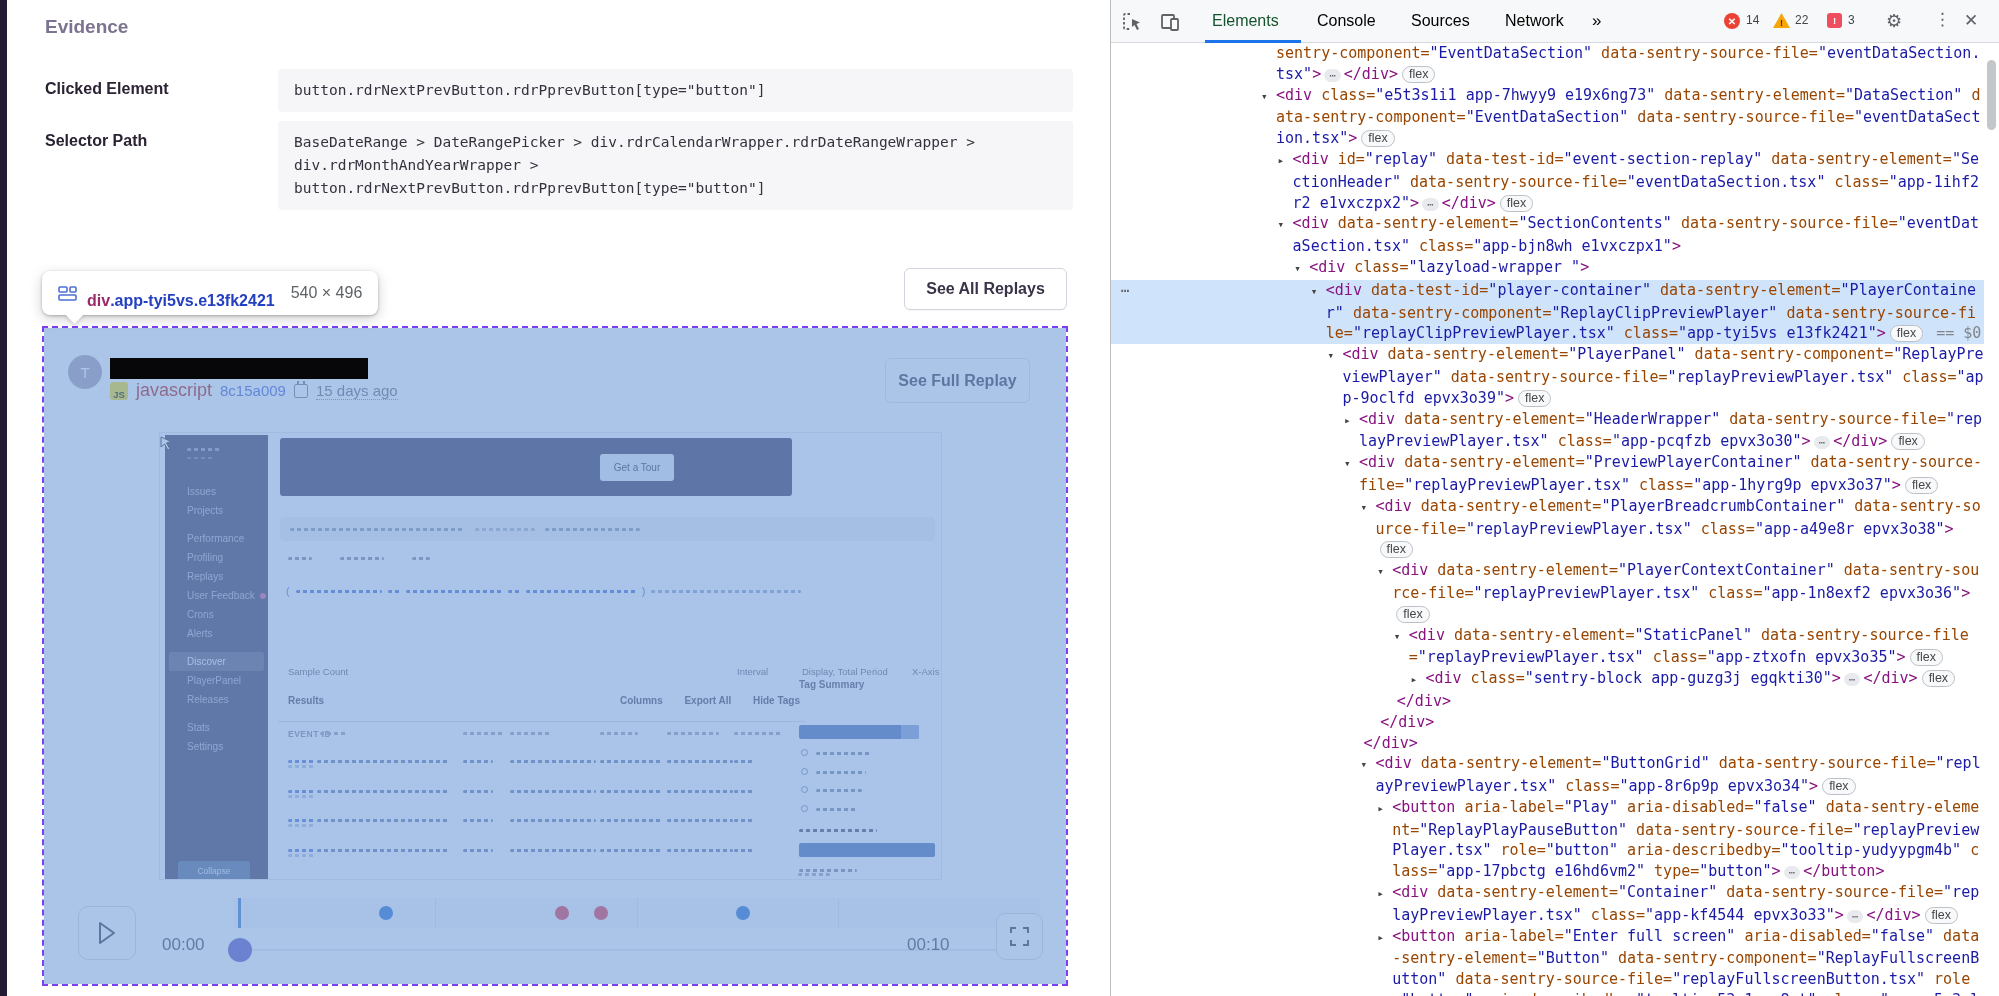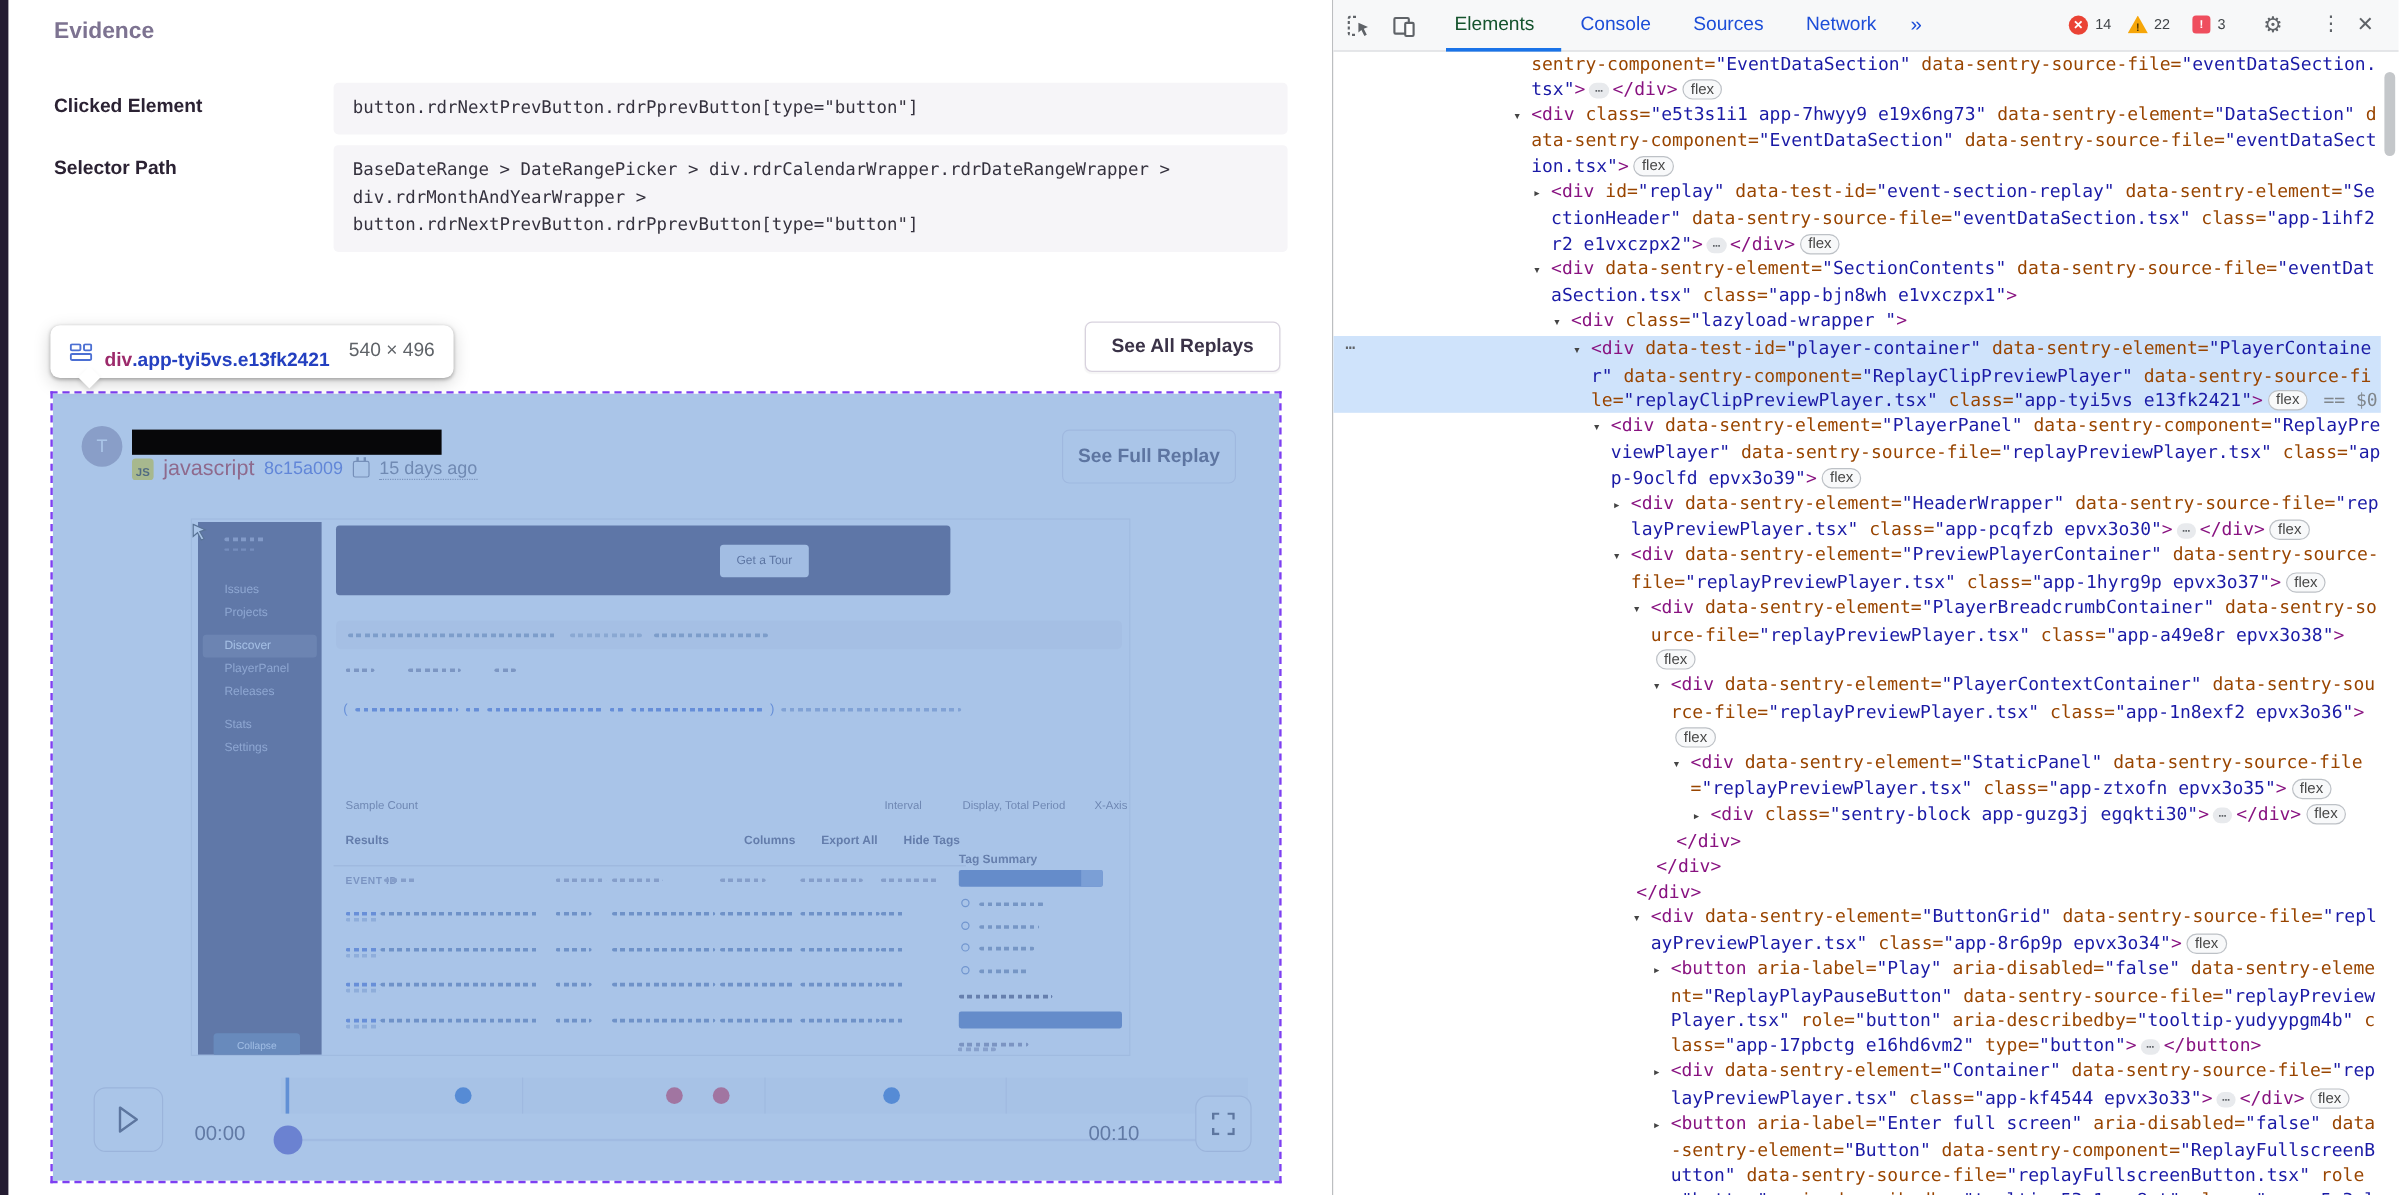--- a/index.html
+++ b/index.html
@@ -70,21 +70,21 @@
   .pv-search { position:absolute; left:120px; top:84px; width:655px; height:24px; background:#f3f1f6; border-radius:4px;
     display:flex; align-items:center; gap:10px; padding-left:10px; }
   .pv-chips { position:absolute; left:128px; top:124px; display:flex; gap:28px; }
   .pv-query { position:absolute; left:126px; top:152px; display:flex; align-items:center; gap:6px;
     font-size:11px; color:#5577d8; }
   .pv-label { position:absolute; font-size:9.5px; color:#6a657c; }
   .pv-link { font-size:10px; font-weight:700; color:#4f4a66; }
   .pv-results-links { position:absolute; left:460px; top:262px; width:180px; display:flex; justify-content:space-between; }
   .pv-tablehead { position:absolute; left:128px; top:296px; font-size:8.5px; letter-spacing:.5px; color:#8a86a0; font-weight:700; }
   .pv-tableline { position:absolute; left:118px; top:288px; width:527px; height:1px; background:#dcdae3; }
-  .tag-title { position:absolute; left:639px; top:278px; font-size:10px; font-weight:700; color:#55506b; }
+  .tag-title { position:absolute; left:639px; top:246px; font-size:10px; font-weight:700; color:#55506b; }
   .tag-bar { position:absolute; left:639px; height:14px; background:#5470b5; border-radius:2px; }
   .tag-bar .cap { position:absolute; right:0; top:0; height:100%; width:18px; background:#8aa0d2; border-radius:0 2px 2px 0; }
   .collapse-btn { position:absolute; left:18px; top:428px; width:72px; height:19px; background:#5a6c92; border-radius:3px;
     color:#e2e7f2; font-size:8.5px; display:flex; align-items:center; justify-content:center; }
   .dash { display:inline-block; height:3px; border-radius:2px;
     background:repeating-linear-gradient(90deg, var(--c,#7a8fc4) 0 4px, transparent 4px 7px); }
   .pv-cursor { position:absolute; left:0px; top:3px; z-index:2; }
 
   
   .play-btn { position:absolute; left:34px; top:578px; width:58px; height:54px; border:1px solid #d9d5df;
@@ -101,21 +101,21 @@
     border-radius:10px; background:#fff; display:flex; align-items:center; justify-content:center; cursor:pointer; }
 
   
   .devtools { position:absolute; left:1110px; top:0; width:889px; height:996px; background:#fff;
     border-left:1px solid #bcbec0; overflow:hidden; }
   .dt-toolbar { position:absolute; left:0; top:0; width:100%; height:43px; background:#f7f8f9;
     border-bottom:1px solid #d7d9dc; }
   .dt-iconbtn { position:absolute; top:8px; width:28px; height:28px; display:flex; align-items:center;
     justify-content:center; border-radius:4px; cursor:pointer; color:#5f6368; }
   .dt-tab { position:absolute; top:0; height:42px; display:flex; align-items:center; font-size:16px;
-    color:#1d4ed8; cursor:pointer; }
+    color:#000000; cursor:pointer; }
   .dt-tab.active { color:#14532d; }
   .dt-tab-underline { position:absolute; left:94px; top:40px; width:96px; height:3px; background:#1a73e8; }
   .dt-count { position:absolute; top:13px; font-size:12px; color:#414549; }
   .err-ic { position:absolute; top:13px; width:16px; height:16px; border-radius:50%; background:#ea4335; color:#fff;
     font-size:10px; font-weight:700; display:flex; align-items:center; justify-content:center; }
   .warn-ic { position:absolute; top:13px; width:17px; height:15px; background:#f6a609;
     clip-path:polygon(50% 0, 100% 100%, 0 100%); display:flex; align-items:flex-end; justify-content:center;
     color:#4d3400; font-size:9px; font-weight:700; }
   .iss-ic { position:absolute; top:13px; width:15px; height:15px; border-radius:3px; background:#ef4e5e; color:#fff;
     font-size:9.5px; font-weight:700; display:flex; align-items:center; justify-content:center; }
@@ -197,20 +197,41 @@
         <div class="pv-sidebar">
           <span class="dash pv-logo1" style="width:34px;--c:#9b94b0;"></span>
           <span class="dash pv-logo2" style="width:26px;--c:#7a7394;height:2px;"></span>
           <div class="pv-sidebar-items">
               <div class="nav-group">
                 <div class="nav-item">
                   <span>Issues</span>
                 </div>
                 <div class="nav-item">
                   <span>Projects</span>
+                </div>
+              </div>
+              <div class="nav-group">
+                <div class="nav-item">
+                  <span>Performance</span>
+                </div>
+                <div class="nav-item">
+                  <span>Profiling</span>
+                </div>
+                <div class="nav-item">
+                  <span>Replays</span>
+                </div>
+                <div class="nav-item">
+                  <span>User Feedback</span>
+                  <span class="fb-dot"></span>
+                </div>
+                <div class="nav-item">
+                  <span>Crons</span>
+                </div>
+                <div class="nav-item">
+                  <span>Alerts</span>
                 </div>
               </div>
               <div class="nav-group">
                 <div class="nav-item on">
                   <span>Discover</span>
                 </div>
                 <div class="nav-item">
                   <span>PlayerPanel</span>
                 </div>
                 <div class="nav-item">

